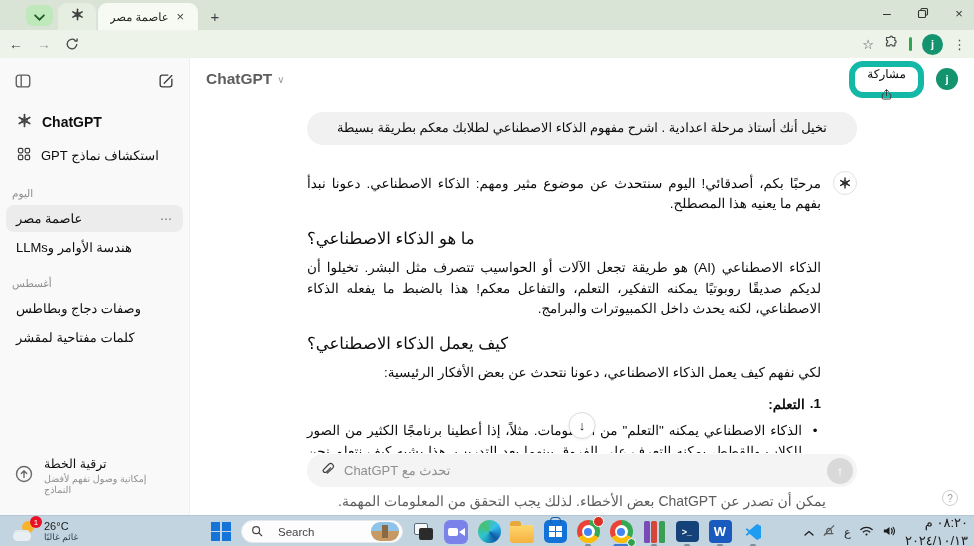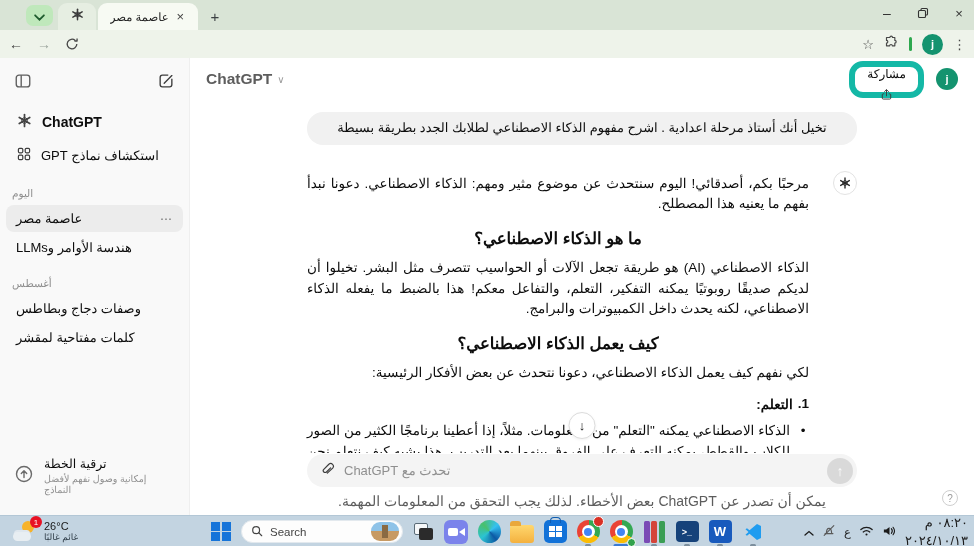--- a/index.html
+++ b/index.html
@@ -51,25 +51,25 @@
   .main-header { position:absolute; top:0; left:0; right:0; height:42px; display:flex; align-items:center; padding:0 16px; }
   .model-name { font-size:15.5px; font-weight:600; color:#5d5d5d; }
   .model-caret { font-size:10px; color:#9b9b9b; margin-left:5px; }
   .header-right { margin-left:auto; display:flex; align-items:center; gap:12px; }
   .share-btn { height:37px; border:6px solid #14b8a6; background:#fff; border-radius:14px; display:flex; align-items:center; gap:7px; padding:0 12px; font-size:12px; color:#0d0d0d;flex-direction:column; }
   .avatar { width:22px; height:22px; border-radius:50%; background:#14936f; color:#fff; font-size:11px; font-weight:700; display:flex; align-items:center; justify-content:center; }
 
   .chat { position:absolute; top:42px; left:0; right:0; bottom:62px; overflow:hidden; }
   .col { width:550px; margin:0 auto; position:relative; }
   .user-bubble { margin-top:12px; background:#f1f1f1; border-radius:16px; padding:7px 16px; font-size:13px; color:#0d0d0d; direction:rtl; text-align:center; line-height:1.45; }
-  .msg-row { display:flex; direction:rtl; gap:24px; margin-top:26px; }
+  .msg-row { display:flex; direction:rtl; gap:12px; margin-top:26px; }
   .ai-avatar { width:24px; height:24px; border:1px solid #e3e3e3; border-radius:50%; display:flex; align-items:center; justify-content:center; flex:0 0 24px; background:#fff; }
   .ai-body { flex:1; padding-top:3px; direction:rtl; color:#0d0d0d; }
   .ai-body p { font-size:13.5px; line-height:1.5; margin:0 0 10px; text-align:justify; }
-  .ai-body h2 { font-size:16.5px; font-weight:700; margin:15px 0 10px; text-align:center; }
+  .ai-body h2 { font-size:16.5px; font-weight:400; margin:15px 0 10px; text-align:left; }
   .num-item { display:flex; gap:5px; font-weight:700; font-size:13.5px; margin:13px 0 9px; }
   .bullet-item { display:flex; gap:7px; font-size:13.5px; line-height:1.55; margin:0 0 10px; }
   .bullet-item .marker { flex:0 0 12px; text-align:center; }
   .bullet-item .bt { flex:1; text-align:justify; }
 
   .scroll-btn { position:absolute; bottom:76px; left:50%; transform:translateX(-50%); width:27px; height:27px; border-radius:50%; background:#fff; border:1px solid #dcdcdc; box-shadow:0 1px 3px rgba(0,0,0,.06); display:flex; align-items:center; justify-content:center; font-size:13px; color:#0d0d0d; }
 
   .composer { position:absolute; bottom:28px; left:50%; transform:translateX(-50%); width:550px; height:33px; background:#f4f4f4; border-radius:17px; display:flex; align-items:center; padding:0 4px 0 12px; gap:9px; }
   .placeholder { direction:rtl; font-size:13px; color:#8f8f8f;text-align:center; }
   .send-btn { margin-left:auto; width:26px; height:26px; border-radius:50%; background:#d9d9d9; color:#fcfcfc; display:flex; align-items:center; justify-content:center; font-size:14px; font-weight:700; }
@@ -84,21 +84,21 @@
   .wx-cloud { position:absolute; left:1px; bottom:1px; width:18px; height:9px; border-radius:8px; background:#e8eef2; box-shadow:0 -3px 0 -1px #dfe7ee; }
   .wx-badge { position:absolute; right:-4px; top:-4px; width:12px; height:12px; border-radius:50%; background:#e81224; color:#fff; font-size:8px; display:flex; align-items:center; justify-content:center; }
   .wx-temp { font-size:11px; color:#1b1b1b; }
   .wx-cond { font-size:9px; color:#33414c; direction:rtl; }
   .tb-center { position:absolute; left:50%; top:0; height:31px; transform:translateX(-50%); display:flex; align-items:center; gap:7px; }
   .tbi { position:relative; width:26px; height:26px; display:flex; align-items:center; justify-content:center; }
   .tbi.running::after { content:""; position:absolute; bottom:-2px; left:50%; transform:translateX(-50%); width:6px; height:3px; border-radius:2px; background:#7d8f9d; }
   .tbi.active::after { width:15px; background:#3b7bd4; }
   .start-grid { display:grid; grid-template-columns:9px 9px; grid-template-rows:9px 9px; gap:1.5px; }
   .start-grid span { background:#1674d9; }
-  .search-pill { height:23px; width:162px; background:#fdfdfd; border:1px solid #e3e9ee; border-radius:12px; display:flex; align-items:center; gap:7px; padding:0 3px 0 9px; }
+  .search-pill { height:23px; width:162px; background:#fdfdfd; border:1px solid #e3e9ee; border-radius:12px; display:flex; align-items:center; gap:15px; padding:0 3px 0 9px; }
   .search-pill .q { font-size:11.5px; color:#444; flex:1; }
   .search-img { width:28px; height:19px; border-radius:9px; background:linear-gradient(#8fc3e8 45%, #c79a64 45%); position:relative; overflow:hidden; }
   .search-img::after { content:""; position:absolute; left:11px; top:3px; width:6px; height:13px; background:#8a6a43; }
   .tv-back { position:absolute; left:4px; top:4px; width:14px; height:12px; background:#f5f7f9; border:1px solid #5a6b77; border-radius:2px; }
   .tv-front { position:absolute; left:9px; top:9px; width:14px; height:12px; background:#2b2b2b; border-radius:2px; }
   .teams { width:24px; height:24px; border-radius:6px; background:#7b83eb; position:relative; }
   .teams::before { content:""; position:absolute; left:4px; top:8px; width:10px; height:8px; background:#fff; border-radius:2px; }
   .teams::after { content:""; position:absolute; right:3px; top:8px; border-left:6px solid #fff; border-top:4px solid transparent; border-bottom:4px solid transparent; transform:scaleX(-1); }
   .edge { width:23px; height:23px; border-radius:50%; background:conic-gradient(from 140deg,#0c59a4,#2bc3d2,#49c06c,#35c1f1,#0c59a4); }
   .folder { position:relative; width:24px; height:18px; background:linear-gradient(#ffd76e,#f4b13f); border-radius:3px; margin-top:4px; }
@@ -270,21 +270,21 @@
                   <path d="M10 12V3M7 5.5l3-3 3 3"></path>
                 </svg>
             </span>
           </button>
           <span class="avatar">j</span>
         </span>
       </div>
 
       <div class="chat">
         <div class="col">
-          <div class="user-bubble">تخيل أنك أستاذ مرحلة اعدادية . اشرح مفهوم الذكاء الاصطناعي لطلابك الجدد بطريقة بسيطة</div>
+          <div class="user-bubble">تخيل أنك أستاذ مرحلة اعدادية . اشرح مفهوم الذكاء الاصطناعي لطلابك معكم بطريقة بسيطة</div>
 
           <div class="msg-row">
             <span class="ai-avatar">
               <svg width="14" height="14" viewBox="0 0 24 24">
                   <g stroke="#2a2a2a" stroke-width="2.4" stroke-linecap="round">
                     <line x1="12" y1="3.5" x2="12" y2="20.5"></line>
                     <line x1="4.6" y1="7.75" x2="19.4" y2="16.25"></line>
                     <line x1="4.6" y1="16.25" x2="19.4" y2="7.75"></line>
                   </g>
                   <path d="M12 7.6l3.8 2.2v4.4L12 16.4l-3.8-2.2V9.8Z" fill="none" stroke="#2a2a2a" stroke-width="1.4"></path>

